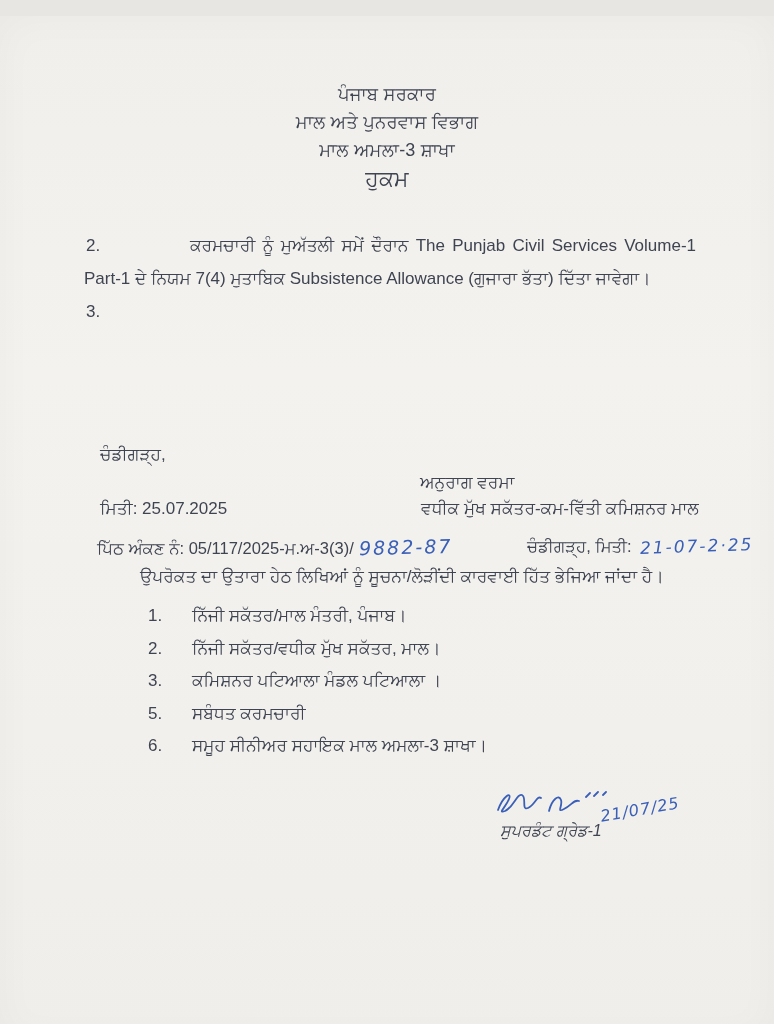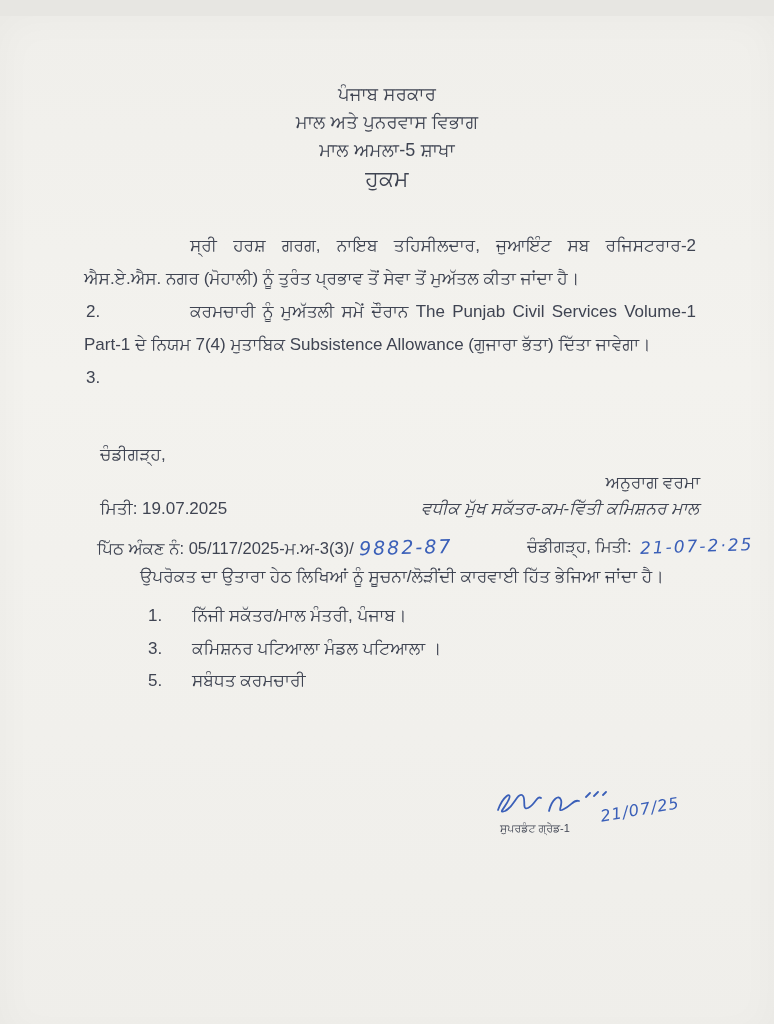--- a/index.html
+++ b/index.html
@@ -15,86 +15,89 @@
   .hdr-dept  { top:96px; }
   .hdr-branch{ top:124px; }
   .order-title { top:150px; font-size:22px; }
 
   .paras { position:absolute; left:84px; top:213px; width:612px; font-size:17px; line-height:33px; text-align:justify; }
   .para { position:relative; text-indent:106px; margin:0; }
   .pnum { position:absolute; left:2px; top:0; text-indent:0; }
 
   .abs { position:absolute; font-size:17px; }
   .place-line { left:100px; top:429px; }
-  .sig-name   { left:420px; top:457px; width:280px; text-align:right; }
+  .sig-name   { left:420px; top:457px; width:280px; text-align:left; }
   .date-line  { left:100px; top:483px; }
-  .sig-desig  { left:405px; top:483px; width:310px; text-align:center;font-style:italic; }
+  .sig-desig  { left:405px; top:483px; width:310px; text-align:center; }
 
   .endorse-ref { left:97px; top:520px; font-size:16.5px; white-space:nowrap; }
   .endorse-pd  { left:527px; top:520px; font-size:16.5px; white-space:nowrap; }
   .hand { color:#3a5fb8; font-style:italic; font-family:"DejaVu Sans",sans-serif; }
   .hand-ref  { display:inline-block; font-size:19px; letter-spacing:2px; margin-left:5px; transform:rotate(-1.5deg); }
   .hand-date { display:inline-block; font-size:17px; letter-spacing:2px; margin-left:8px; transform:rotate(-2deg); }
 
   .forward { left:140px; top:551px; }
 
   .recips { position:absolute; left:148px; top:584px; font-size:17px; }
   .recip { line-height:32.5px; white-space:nowrap; }
   .rnum { display:inline-block; width:44px; }
 
   .sig-block-scribble { position:absolute; left:494px; top:770px; width:120px; height:36px; }
   .sig-hand-date { position:absolute; left:600px; top:784px; font-size:16px; letter-spacing:1px; transform:rotate(-10deg); }
-  .sup-title { position:absolute; left:500px; top:806px; font-size:11px; }
+  .sup-title { position:absolute; left:500px; top:806px; font-size:16px;font-style:italic; }
 </style>
 </head>
 <body>
 
 <div class="page">
 
   <div class="hdr hdr-gov">ਪੰਜਾਬ ਸਰਕਾਰ</div>
   <div class="hdr hdr-dept">ਮਾਲ ਅਤੇ ਪੁਨਰਵਾਸ ਵਿਭਾਗ</div>
-  <div class="hdr hdr-branch">ਮਾਲ ਅਮਲਾ-5 ਸ਼ਾਖਾ</div>
+  <div class="hdr hdr-branch">ਮਾਲ ਅਮਲਾ-3 ਸ਼ਾਖਾ</div>
   <div class="hdr order-title">ਹੁਕਮ</div>
 
   <div class="paras">
-    <p class="para">
-      <span class="para-text">ਸ੍ਰੀ ਹਰਸ਼ ਗਰਗ, ਨਾਇਬ ਤਹਿਸੀਲਦਾਰ, ਜੁਆਇੰਟ ਸਬ ਰਜਿਸਟਰਾਰ-2 ਐਸ.ਏ.ਐਸ. ਨਗਰ (ਮੋਹਾਲੀ) ਨੂੰ ਤੁਰੰਤ ਪ੍ਰਭਾਵ ਤੋਂ ਸੇਵਾ ਤੋਂ ਮੁਅੱਤਲ ਕੀਤਾ ਜਾਂਦਾ ਹੈ।</span>
-    </p>
     <p class="para">
       <span class="pnum">2.</span>
       <span class="para-text">ਕਰਮਚਾਰੀ ਨੂੰ ਮੁਅੱਤਲੀ ਸਮੇਂ ਦੌਰਾਨ The Punjab Civil Services Volume-1 Part-1 ਦੇ ਨਿਯਮ 7(4) ਮੁਤਾਬਿਕ Subsistence Allowance (ਗੁਜਾਰਾ ਭੱਤਾ) ਦਿੱਤਾ ਜਾਵੇਗਾ।</span>
     </p>
     <p class="para">
       <span class="pnum">3.</span>
     </p>
   </div>
 
   <div class="abs place-line">ਚੰਡੀਗੜ੍ਹ,</div>
   <div class="abs sig-name">ਅਨੁਰਾਗ ਵਰਮਾ</div>
-  <div class="abs date-line">ਮਿਤੀ: 19.07.2025</div>
+  <div class="abs date-line">ਮਿਤੀ: 25.07.2025</div>
   <div class="abs sig-desig">ਵਧੀਕ ਮੁੱਖ ਸਕੱਤਰ-ਕਮ-ਵਿੱਤੀ ਕਮਿਸ਼ਨਰ ਮਾਲ</div>
 
   <div class="abs endorse-ref">
     <span>ਪਿੱਠ ਅੰਕਣ ਨੰ: 05/117/2025-ਮ.ਅ-3(3)/</span><span class="hand hand-ref">9882-87</span>
   </div>
   <div class="abs endorse-pd">
     <span>ਚੰਡੀਗੜ੍ਹ, ਮਿਤੀ:</span><span class="hand hand-date">21-07-2·25</span>
   </div>
 
   <div class="abs forward">ਉਪਰੋਕਤ ਦਾ ਉਤਾਰਾ ਹੇਠ ਲਿਖਿਆਂ ਨੂੰ ਸੂਚਨਾ/ਲੋੜੀਂਦੀ ਕਾਰਵਾਈ ਹਿੱਤ ਭੇਜਿਆ ਜਾਂਦਾ ਹੈ।</div>
 
   <div class="recips">
     <div class="recip">
       <span class="rnum">1.</span><span>ਨਿੱਜੀ ਸਕੱਤਰ/ਮਾਲ ਮੰਤਰੀ, ਪੰਜਾਬ।</span>
     </div>
     <div class="recip">
+      <span class="rnum">2.</span><span>ਨਿੱਜੀ ਸਕੱਤਰ/ਵਧੀਕ ਮੁੱਖ ਸਕੱਤਰ, ਮਾਲ।</span>
+    </div>
+    <div class="recip">
       <span class="rnum">3.</span><span>ਕਮਿਸ਼ਨਰ ਪਟਿਆਲਾ ਮੰਡਲ ਪਟਿਆਲਾ ।</span>
     </div>
     <div class="recip">
       <span class="rnum">5.</span><span>ਸਬੰਧਤ ਕਰਮਚਾਰੀ</span>
+    </div>
+    <div class="recip">
+      <span class="rnum">6.</span><span>ਸਮੂਹ ਸੀਨੀਅਰ ਸਹਾਇਕ ਮਾਲ ਅਮਲਾ-3 ਸ਼ਾਖਾ।</span>
     </div>
   </div>
 
   <div class="sig-block-scribble">
     <svg width="120" height="36" viewBox="0 0 120 36">
       <path d="M4,24 C9,10 18,5 15,13 C12,21 3,28 11,25 C20,21 23,7 28,9 C33,11 27,25 34,22 C41,19 43,9 47,12 M55,25 C58,13 65,8 67,14 C69,20 62,27 70,23 C78,19 80,13 85,15 M92,11 l4,-4 M100,10 l4,-4 M109,9 l3,-3" stroke="#3a5fb8" fill="none" stroke-width="1.8" stroke-linecap="round"></path>
     </svg>
   </div>
   <div class="hand sig-hand-date">21/07/25</div>
   <div class="sup-title">ਸੁਪਰਡੰਟ ਗ੍ਰੇਡ-1</div>

